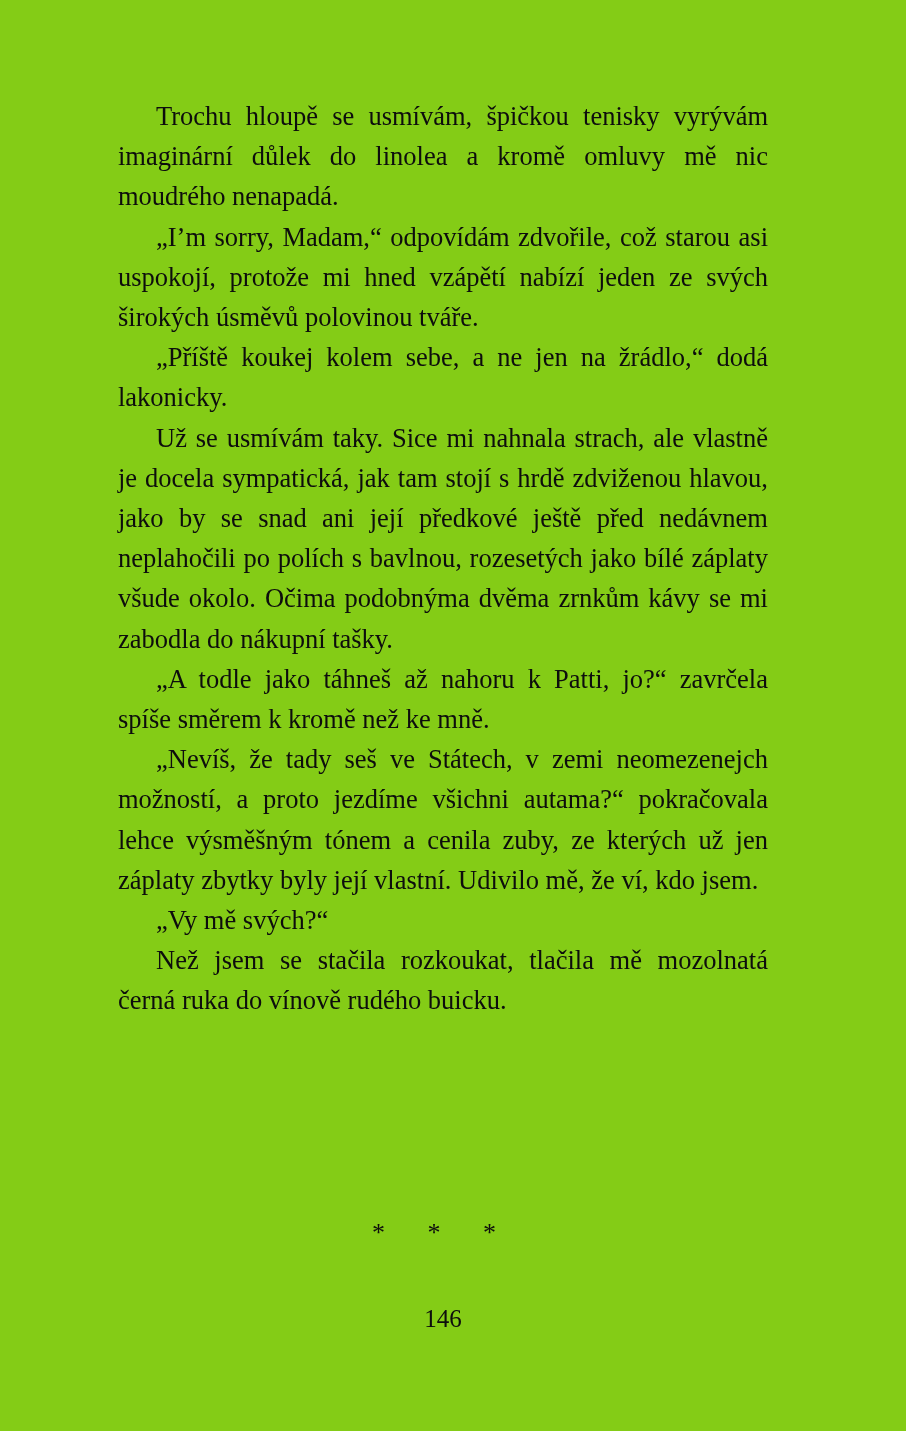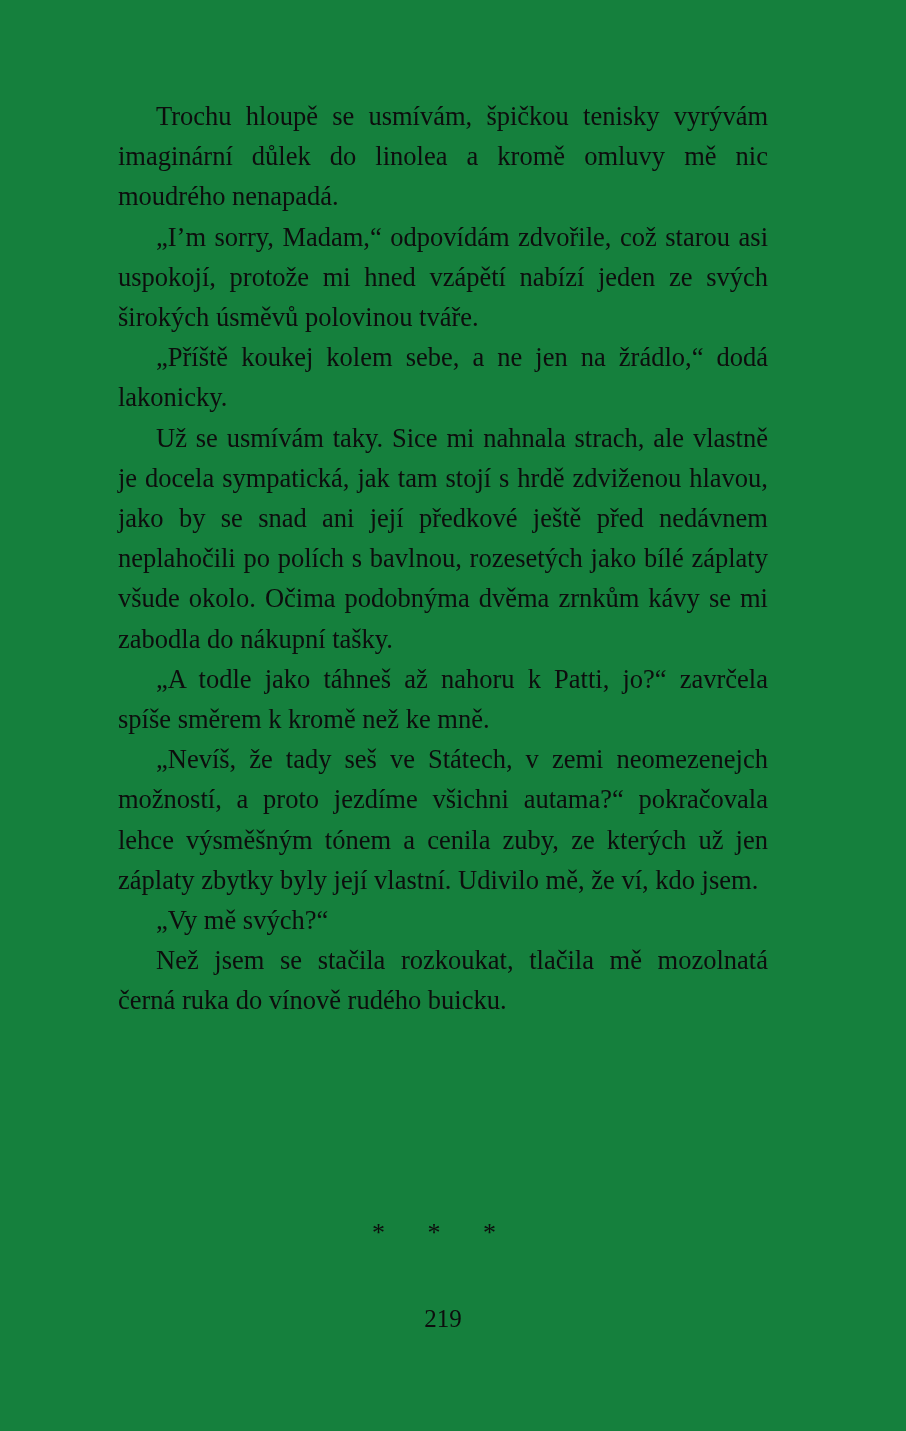--- a/index.html
+++ b/index.html
@@ -4,21 +4,21 @@
 <style>
   html, body {
     margin: 0;
     padding: 0;
     background: #ffffff;
   }
   .page {
     position: relative;
     width: 906px;
     height: 1431px;
-    background: #15803d;
+    background: #84cc16;
     margin: 0 auto;
     overflow: hidden;
   }
   .text-block {
     position: absolute;
     left: 118px;
     top: 96px;
     width: 650px;
     font-family: "Liberation Serif", "DejaVu Serif", serif;
     font-size: 26.5px;
@@ -65,15 +65,15 @@
     <p>„Příště koukej kolem sebe, a ne jen na žrádlo,“ dodá lakonicky.</p>
     <p>Už se usmívám taky. Sice mi nahnala strach, ale vlastně je docela sympatická, jak tam stojí s hrdě zdviženou hlavou, jako by se snad ani její předkové ještě před nedávnem neplahočili po polích s bavlnou, rozesetých jako bílé záplaty všude okolo. Očima podobnýma dvěma zrnkům kávy se mi zabodla do nákupní tašky.</p>
     <p>„A todle jako táhneš až nahoru k Patti, jo?“ zavrčela spíše směrem k kromě než ke mně.</p>
     <p>„Nevíš, že tady seš ve Státech, v zemi neomezenejch možností, a proto jezdíme všichni autama?“ pokračovala lehce výsměšným tónem a cenila zuby, ze kterých už jen záplaty zbytky byly její vlastní. Udivilo mě, že ví, kdo jsem.</p>
     <p>„Vy mě svých?“</p>
     <p>Než jsem se stačila rozkoukat, tlačila mě mozolnatá černá ruka do vínově rudého buicku.</p>
   </div>
 
   <div class="separator">*  *  *</div>
 
-  <div class="folio">219</div>
+  <div class="folio">146</div>
 
 </div>
 
 </body></html>

